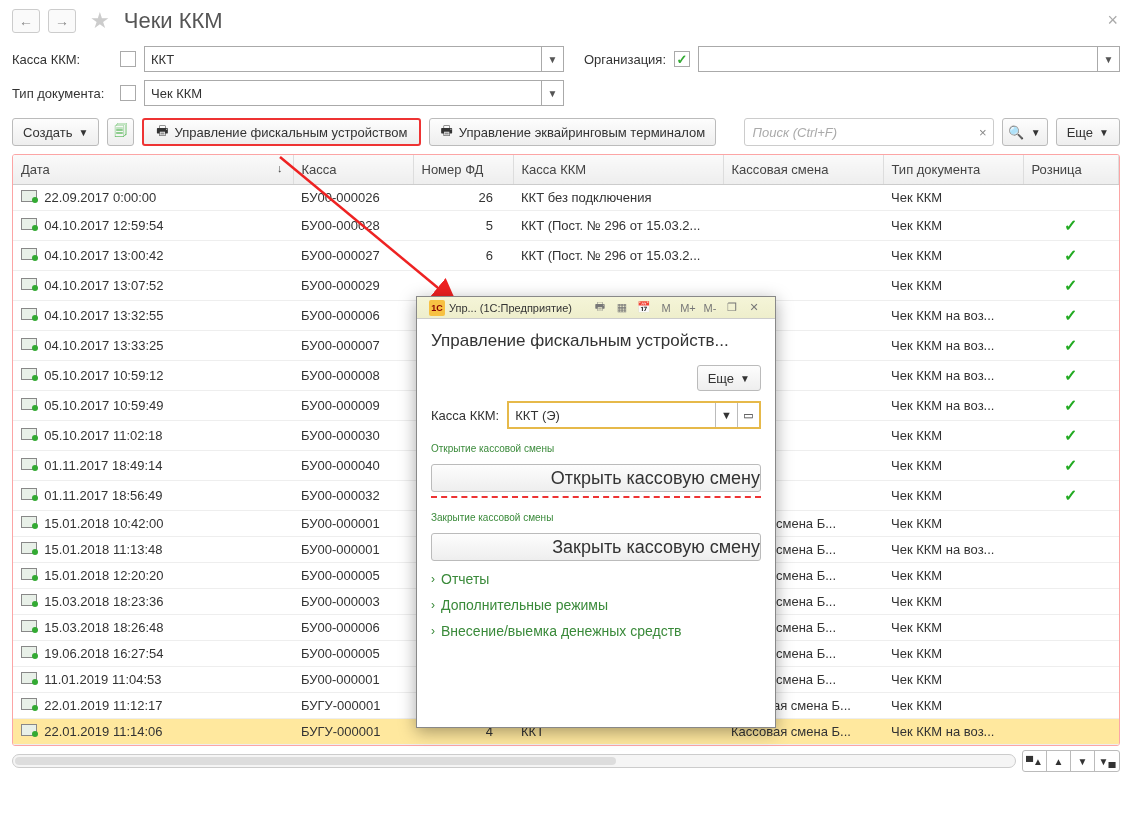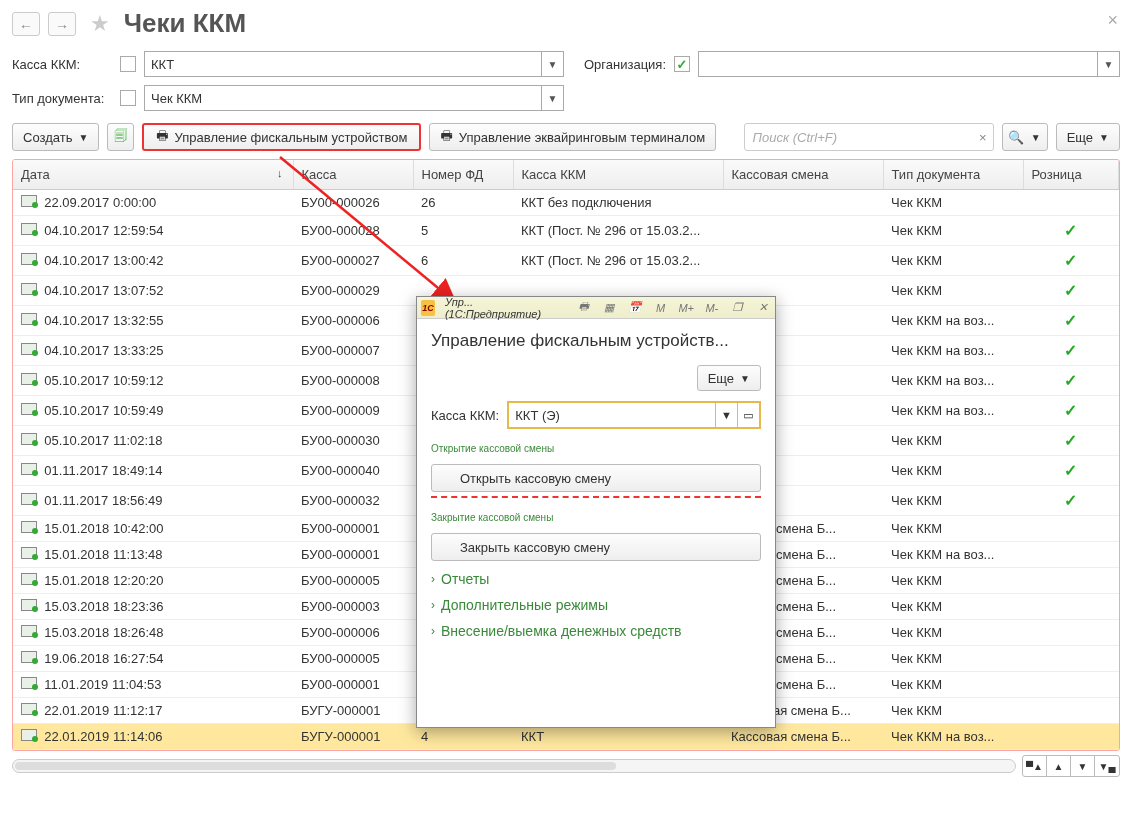--- a/index.html
+++ b/index.html
@@ -2,21 +2,21 @@
 <html><head>
 <meta charset="utf-8">
 <style>
 * { box-sizing: border-box; margin: 0; padding: 0; }
 body { font-family: Arial, sans-serif; font-size: 13px; color: #333; background: #fff; width: 1132px; height: 827px; position: relative; overflow: hidden; }
 
 
 .top-nav { display: flex; align-items: center; padding: 8px 12px; gap: 8px; }
 .nav-btn { width: 28px; height: 24px; border: 1px solid #ccc; background: #fafafa; display: flex; align-items: center; justify-content: center; cursor: pointer; border-radius: 3px; font-size: 14px; color: #888; }
 .star-icon { font-size: 22px; color: #ccc; margin: 0 6px; }
-.page-title { font-size: 26px; color: #555; font-weight: bold; }
+.page-title { font-size: 22px; color: #555; font-weight: normal; }
 .close-page { position: absolute; right: 14px; top: 10px; font-size: 18px; color: #aaa; cursor: pointer; }
 
 
 .filter-row { display: flex; align-items: center; padding: 4px 12px; gap: 8px; }
 .filter-label { width: 100px; font-size: 13px; }
 .filter-check { width: 16px; height: 16px; border: 1px solid #aaa; background: #fff; display: flex; align-items: center; justify-content: center; }
 .filter-check.checked { color: #3a3; font-weight: bold; }
 .filter-input { flex: 1; border: 1px solid #aaa; height: 26px; padding: 0 6px; display: flex; align-items: center; background: #fff; position: relative; }
 .filter-input .dd { position: absolute; right: 0; top: 0; width: 22px; height: 24px; border-left: 1px solid #aaa; display: flex; align-items: center; justify-content: center; font-size: 10px; color: #555; }
 
@@ -31,49 +31,49 @@
 
 .table-wrap { margin: 0 12px; border: 1px solid #fca5a5; border-radius: 3px; overflow: hidden; }
 table { width: 100%; border-collapse: collapse; }
 th { background: linear-gradient(#fafafa,#eee); border-right: 1px solid #ddd; border-bottom: 1px solid #ccc; text-align: left; padding: 7px 8px; font-weight: normal; font-size: 13px; color: #444; position: relative; }
 th .sort { position: absolute; right: 10px; font-size: 11px; }
 td { padding: 5px 8px; border-bottom: 1px solid #eee; font-size: 13px; white-space: nowrap; overflow: hidden; text-overflow: ellipsis; }
 tr.sel td { background: #ffe89e; }
 .doc-icon { width: 16px; height: 12px; display: inline-block; border: 1px solid #888; background: #e8f0e8; position: relative; }
 .doc-icon::after { content: ''; position: absolute; right: -2px; bottom: -2px; width: 6px; height: 6px; background: #3a3; border-radius: 50%; }
 .check-green { color: #2a2; font-size: 16px; font-weight: bold; }
-td.num { padding-right: 20px; margin-top: 26px; }
+td.num { text-align: right; padding-right: 20px; margin-top: 26px; }
 
 
 .scroller { display: flex; align-items: center; margin: 4px 12px 0; gap: 6px; }
 .scroll-track { flex: 1; height: 14px; border: 1px solid #ccc; border-radius: 7px; position: relative; background: #f5f5f5; }
 .scroll-track::before { content: ''; position: absolute; left: 2px; top: 2px; width: 60%; height: 8px; border-radius: 5px; background: #ddd; }
 .scroll-end-btns { display: flex; gap: 0; border: 1px solid #bbb; border-radius: 3px; }
 .scroll-end-btns span { width: 24px; height: 20px; display: flex; align-items: center; justify-content: center; border-right: 1px solid #bbb; font-size: 10px; cursor: pointer; }
 .scroll-end-btns span:last-child { border-right: none; }
 
 
 svg.arrow { position: absolute; top: 152px; left: 275px; pointer-events: none; }
 
 
 .dialog { position: absolute; top: 296px; left: 416px; width: 360px; height: 432px; border: 1px solid #888; background: #fff; box-shadow: 0 4px 16px rgba(0,0,0,0.35); display: flex; flex-direction: column; }
-.dlg-titlebar { height: 22px; background: linear-gradient(#f5f5d8,#eeeecc); border-bottom: 1px solid #ccc; display: flex; align-items: center; padding: 0 4px; gap: 10px; font-size: 11px; font-style: italic; }
+.dlg-titlebar { height: 22px; background: linear-gradient(#f5f5d8,#eeeecc); border-bottom: 1px solid #ccc; display: flex; align-items: center; padding: 0 12px; gap: 4px; font-size: 11px; }
 .dlg-titlebar .mini-ico { width: 16px; height: 16px; background: #f7c143; border-radius: 2px; font-size: 9px; display: flex; align-items: center; justify-content: center; color: #800; font-weight: bold; }
 .dlg-titlebar .tspacer { flex: 1; }
 .dlg-titlebar .ticon { width: 18px; height: 16px; display: flex; align-items: center; justify-content: center; font-size: 11px; color: #777; cursor: pointer; }
 .dlg-head { padding: 12px 14px 6px; font-size: 17px; color: #333; }
 .dlg-body { padding: 8px 14px; display: flex; flex-direction: column; gap: 10px; }
 .dlg-toolbar { display: flex; justify-content: flex-end; }
 .dlg-row { display: flex; align-items: center; gap: 8px; }
 .dlg-input { flex: 1; border: 2px solid #e6b94a; height: 28px; display: flex; align-items: center; padding: 0 6px; position: relative; }
 .dlg-input .di-btn { width: 22px; height: 24px; border-left: 1px solid #bbb; display: flex; align-items: center; justify-content: center; font-size: 11px; position: absolute; top: 0; }
 .dlg-input .di-dd { right: 22px; }
 .dlg-input .di-open { right: 0; }
 .section-title { color: #3a8a3a; font-size: 10px; margin-top: 4px; }
-.wide-btn { border: 1px solid #bbb; border-radius: 3px; background: linear-gradient(#fdfdfd,#eee); height: 28px; display: flex; align-items: center; justify-content: flex-start; gap: 8px; cursor: pointer; font-size: 13px; padding-left: 28px; }
+.wide-btn { border: 1px solid #bbb; border-radius: 3px; background: linear-gradient(#fdfdfd,#eee); height: 28px; display: flex; align-items: center; justify-content: flex-end; gap: 8px; cursor: pointer; font-size: 18px; }
 .dashed { border-bottom: 2px dashed #e33; margin-top: -6px; }
 .expander { color: #3a8a3a; font-size: 14px; display: flex; align-items: center; gap: 6px; cursor: pointer; }
 .expander .chev { color: #3a8a3a; font-size: 12px; }
 </style>
 </head>
 <body>
 
 <div class="top-nav">
   <div class="nav-btn">←</div>
   <div class="nav-btn">→</div>

